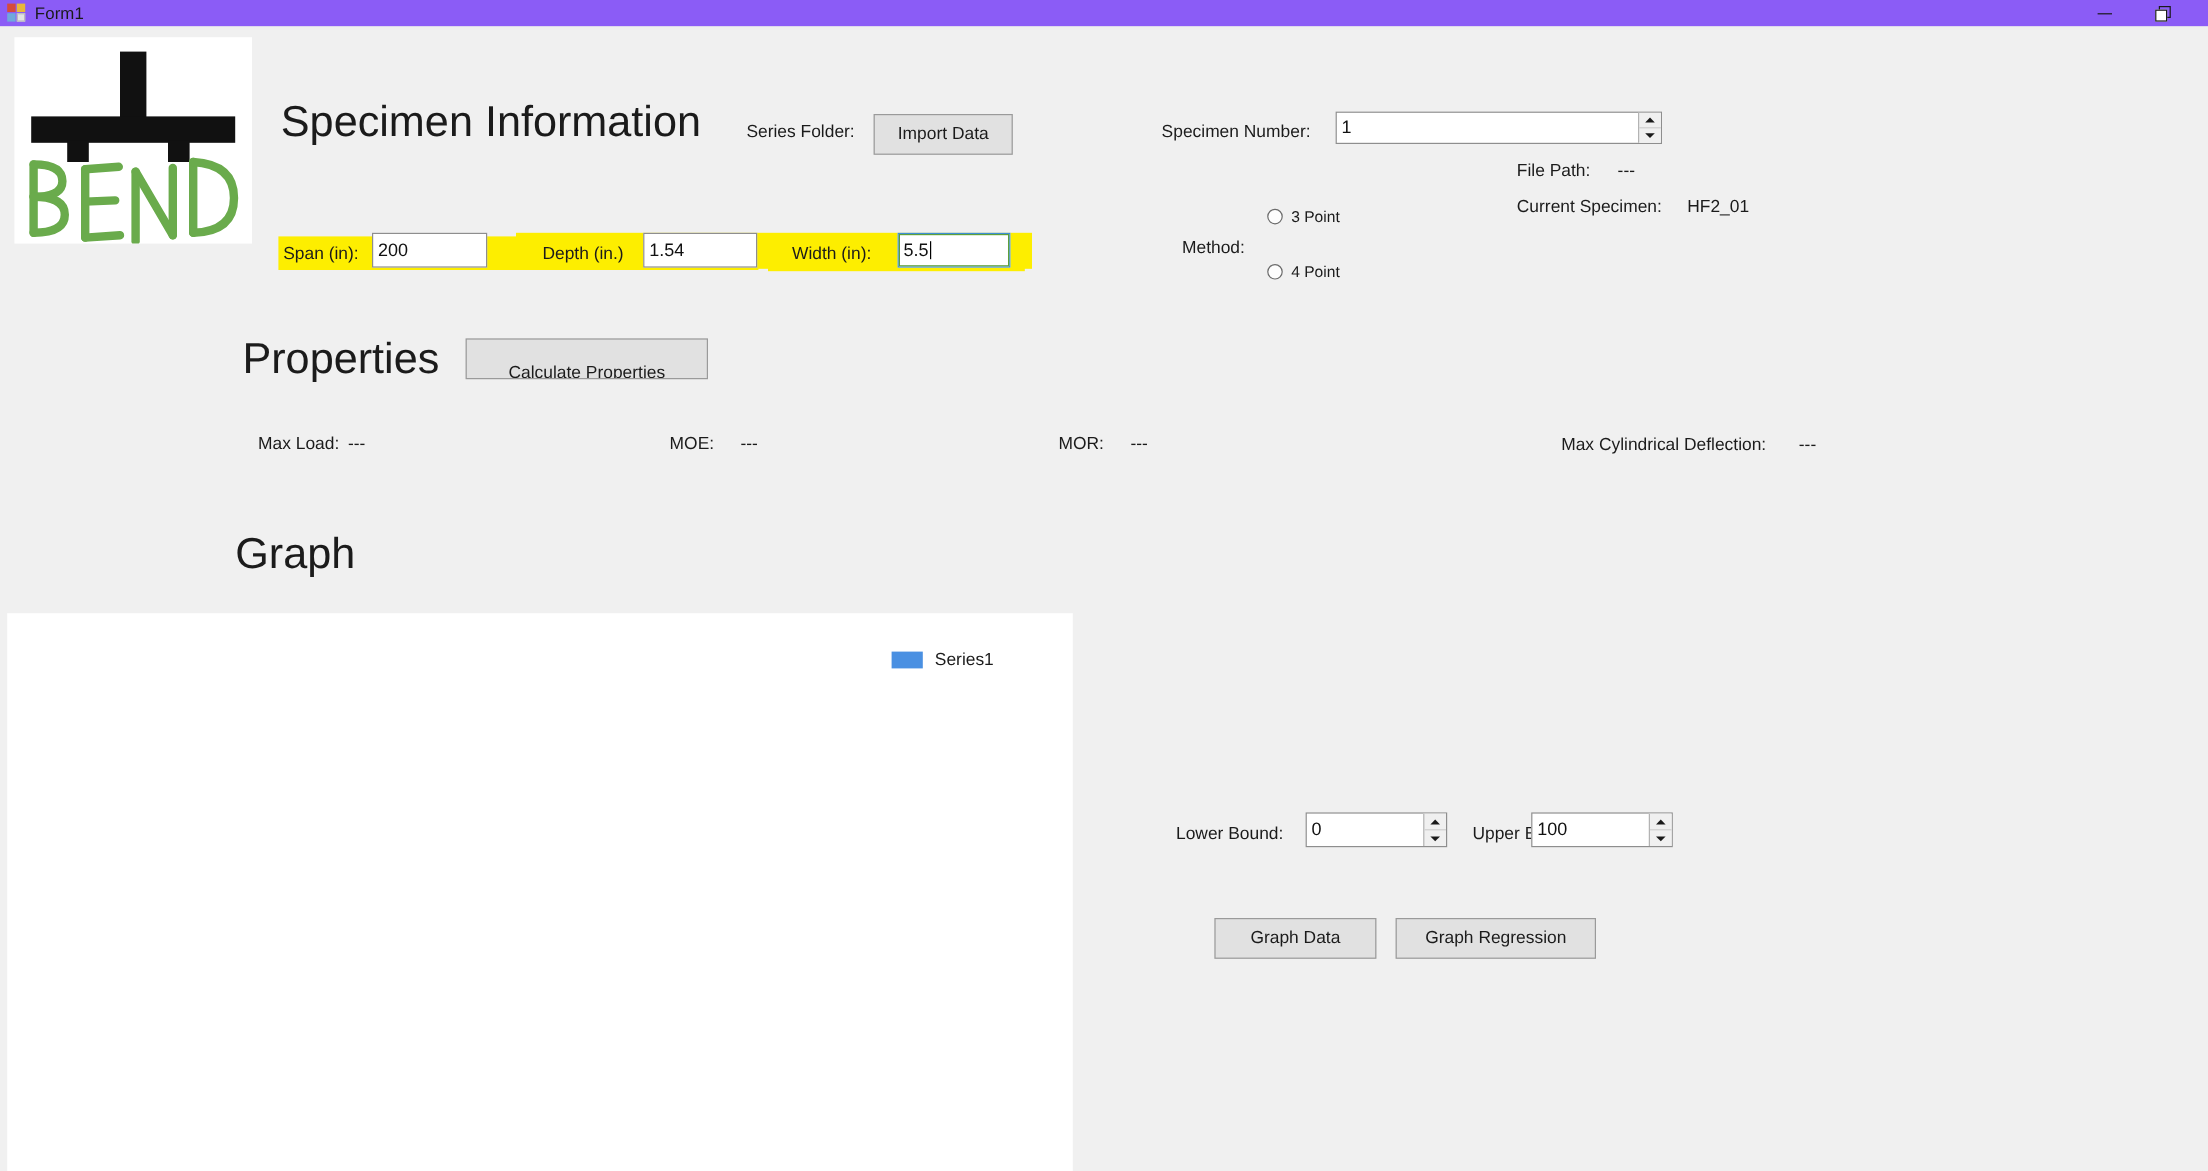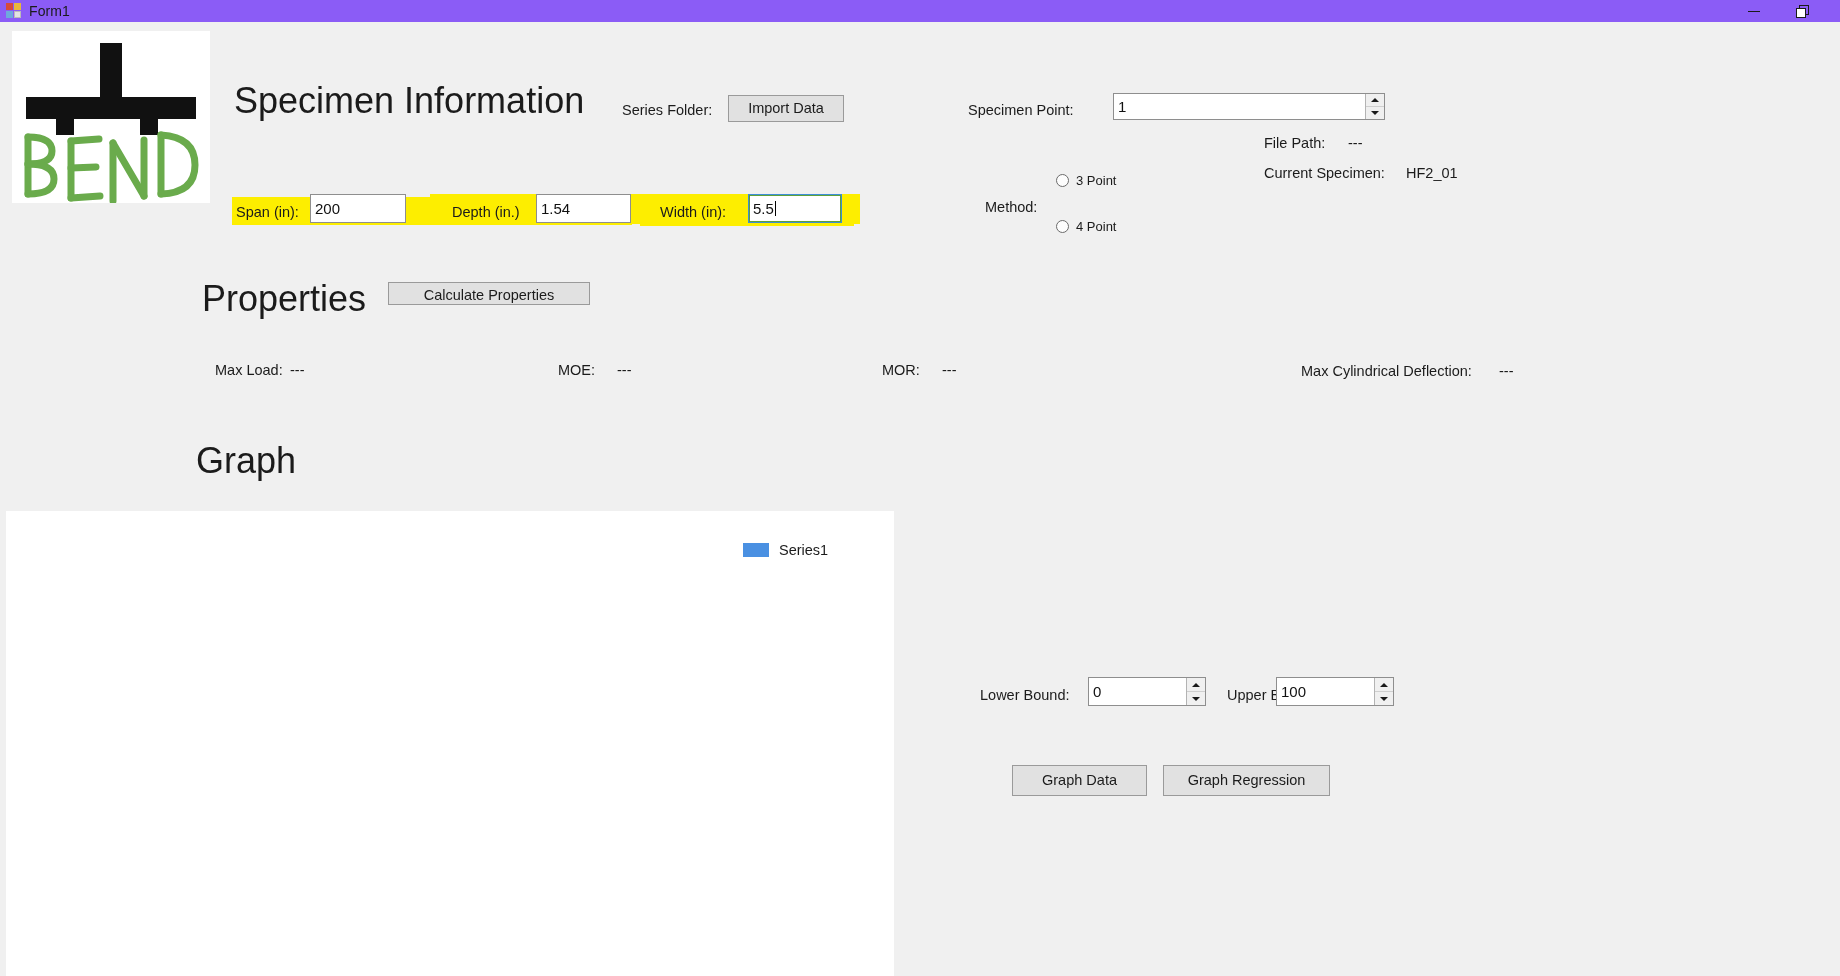--- a/index.html
+++ b/index.html
@@ -120,21 +120,21 @@
     position: absolute;
     background: #e1e1e1;
     border: 1px solid #9a9a9a;
     box-sizing: border-box;
     font-family: "Liberation Sans", sans-serif;
     font-size: 14.5px;
     color: #1b1b1b;
     display: flex;
     align-items: center;
     justify-content: center;
-    padding: 0;
+    padding: 16px;
     line-height: 1;
   }
   .wbtn.clip-bottom { align-items: flex-start; overflow: hidden; }
   .wbtn.clip-bottom span { margin-top: 5px; }
 
   
   .wtext {
     position: absolute;
     background: #ffffff;
     border: 1px solid #8e8e8e;
@@ -310,21 +310,21 @@
   </div>
 
   <div class="h-title h-specimen">Specimen Information</div>
 
   <div class="lbl" style="left:622px; top:80px;">Series Folder:</div>
 
   <button class="wbtn" style="left:728px; top:73px; width:116px; height:27px;">
     <span>Import Data</span>
   </button>
 
-  <div class="lbl" style="left:968px; top:80px;">Specimen Point:</div>
+  <div class="lbl" style="left:968px; top:80px;">Specimen Number:</div>
 
   <div class="wnum" style="left:1113px; top:71px; width:272px; height:27px;">
     <div class="num-val">1</div>
     <div class="spin">
       <div class="sp up">
           <span class="tri-up"></span>
         </div>
       <div class="sp down">
           <span class="tri-down"></span>
         </div>

